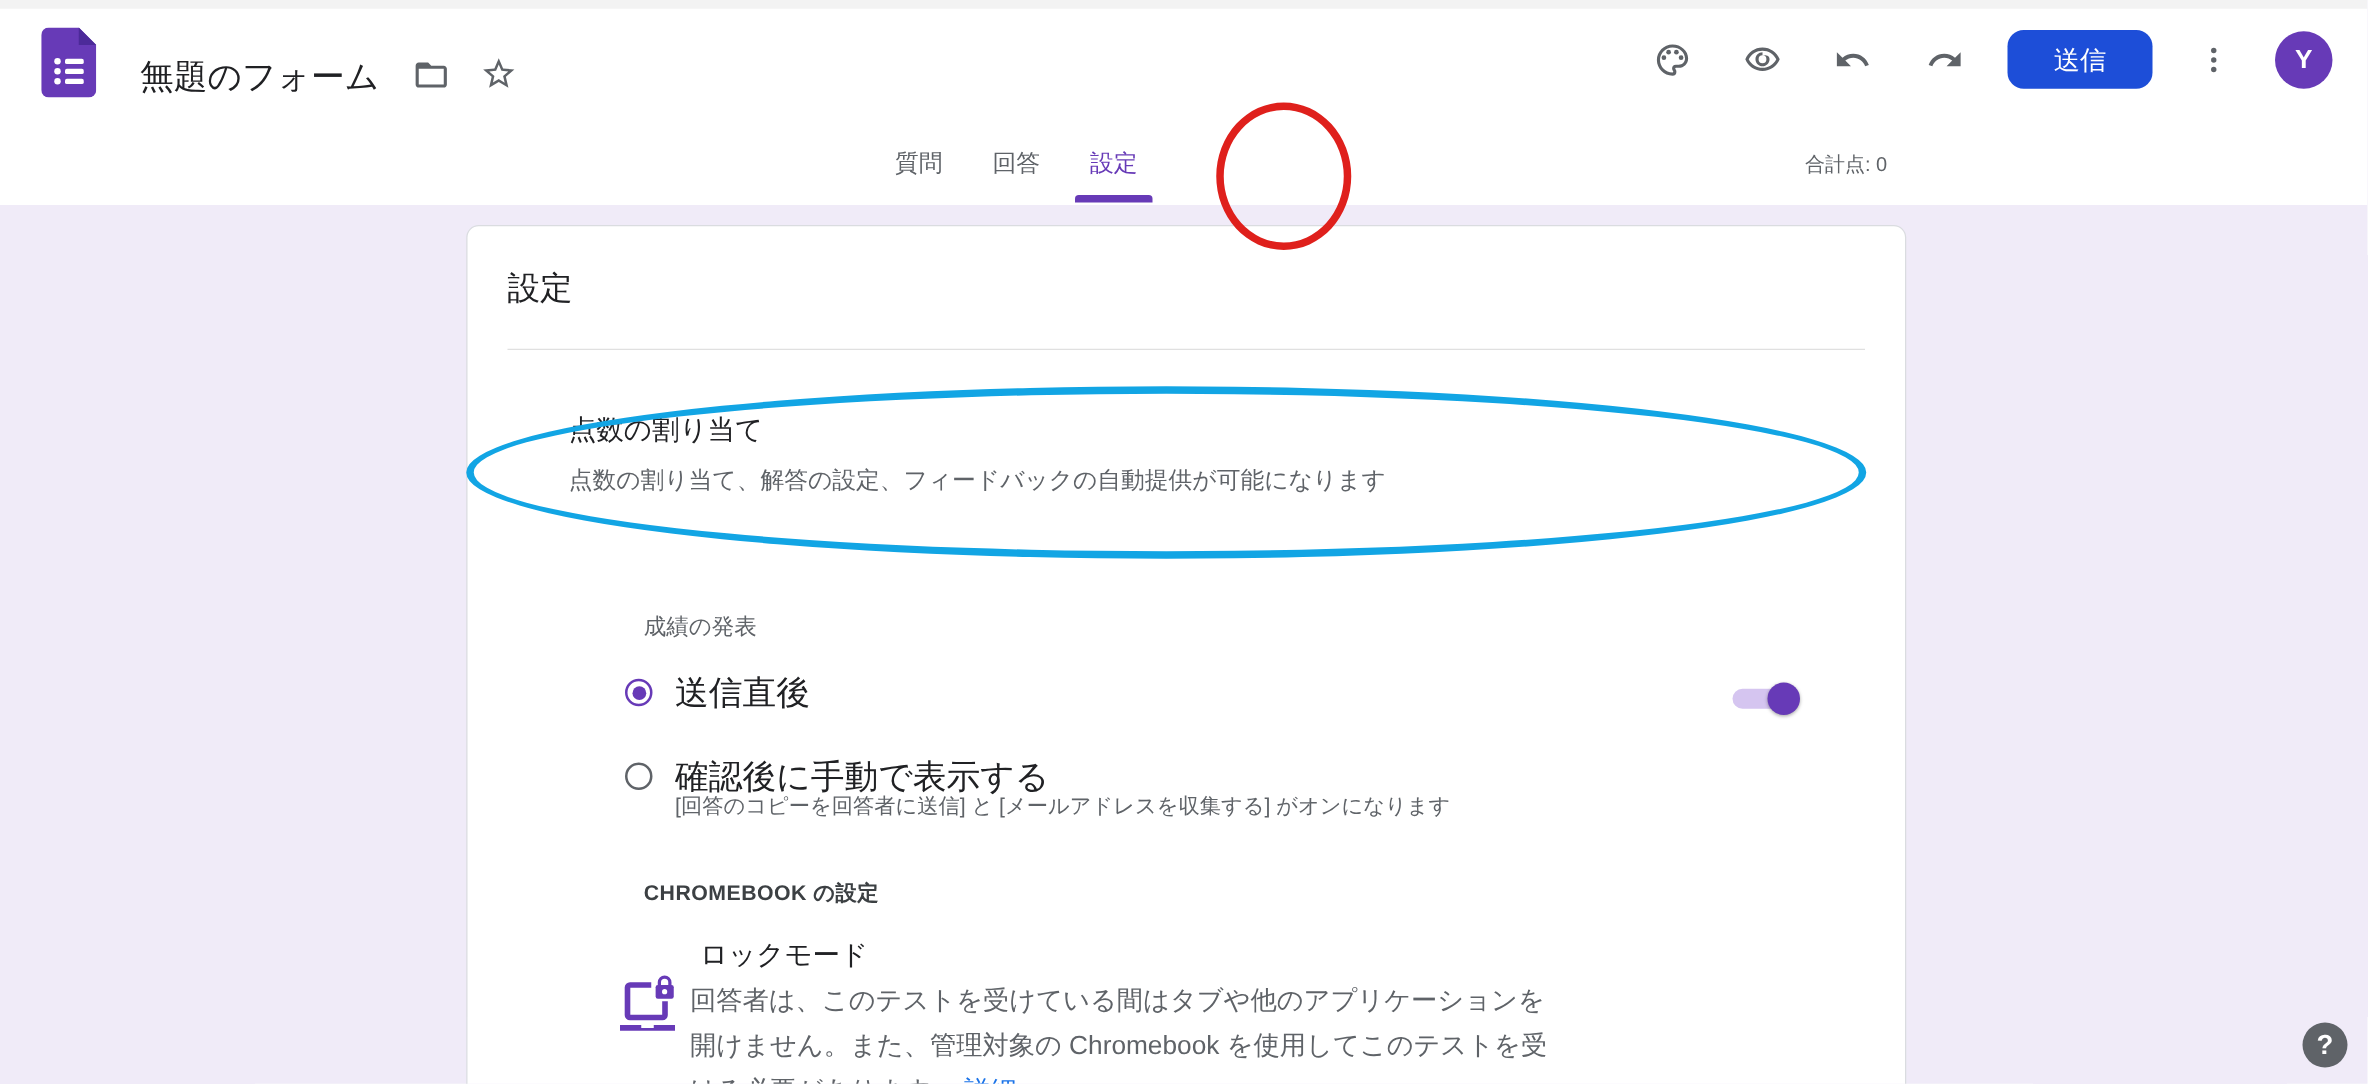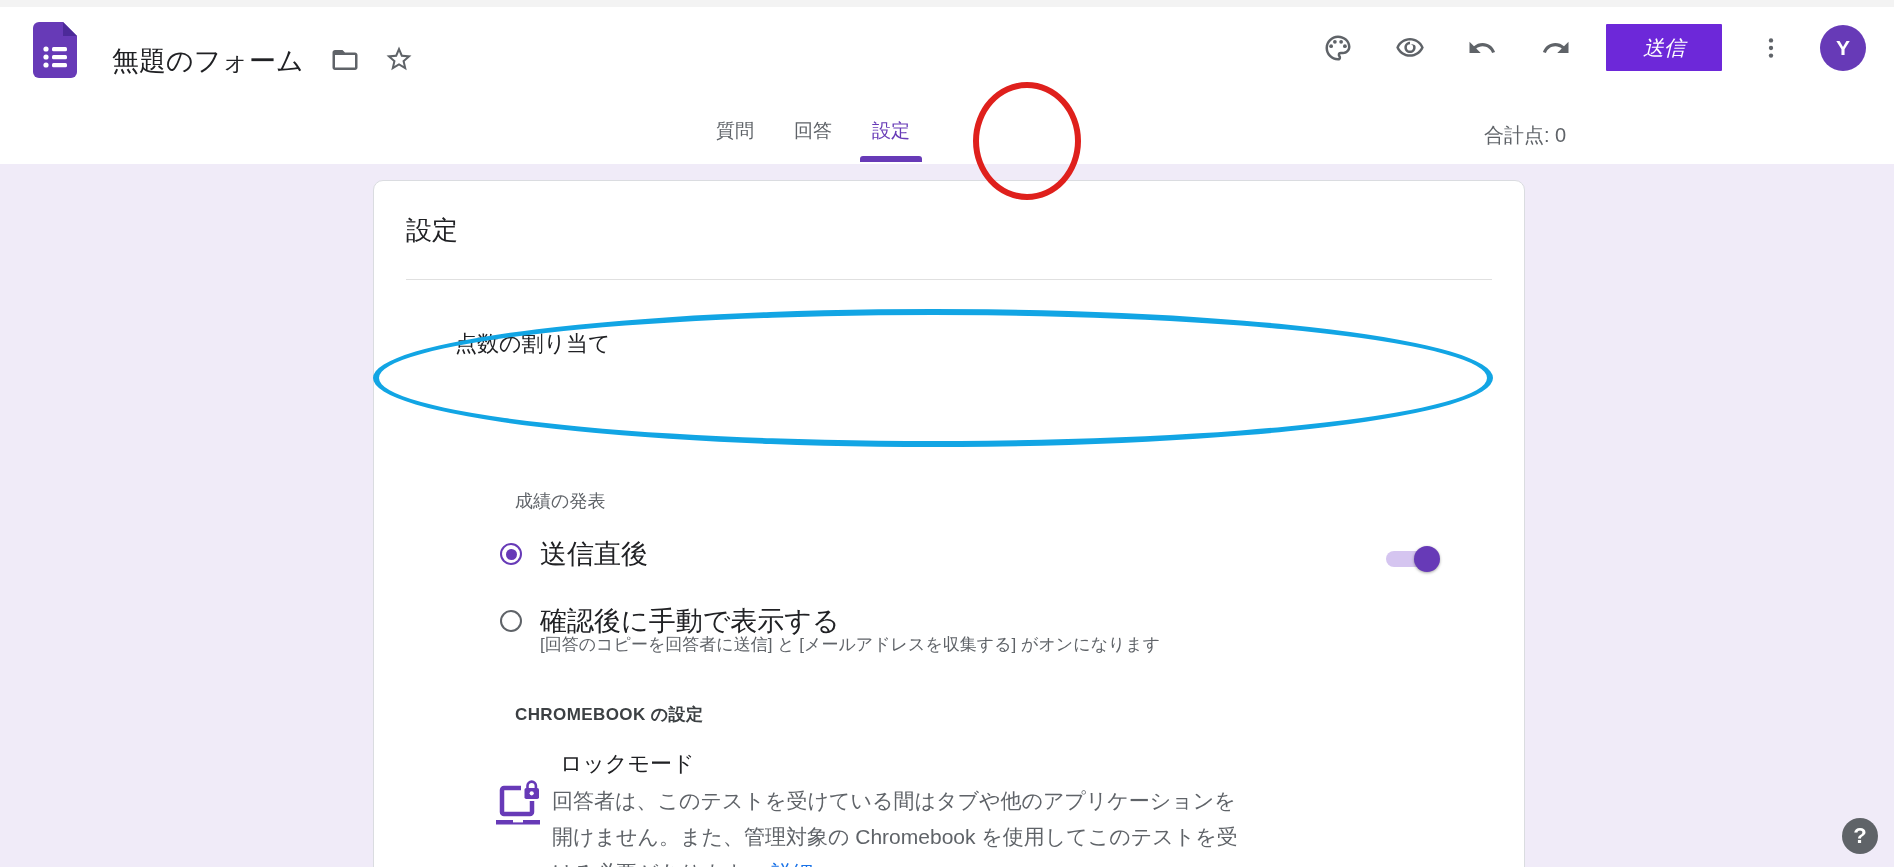--- a/index.html
+++ b/index.html
@@ -24,24 +24,23 @@
   .hicon svg { width:100%; height:100%; }
   .icon-folder { left:330px; top:45px; }
   .icon-star   { left:384px; top:44px; }
   .icon-palette{ left:1323px; top:33px; }
   .icon-eye    { left:1395px; top:33px; }
   .icon-undo   { left:1467px; top:33px; }
   .icon-redo   { left:1541px; top:33px; }
   .icon-kebab  { left:1758px; top:33px; width:26px; height:30px; }
   .send-btn {
     position:absolute; left:1606px; top:24px; width:116px; height:47px;
-    background:#6d28d9; color:#fff; font-size:21px; border:none; border-radius:1px;
+    background:#1d4ed8; color:#fff; font-size:21px; border:none; border-radius:13px;
     display:flex; align-items:center; justify-content:center; cursor:pointer;
     font-family:inherit;
-    font-style:italic;
   }
   .avatar {
     position:absolute; left:1820px; top:25px; width:46px; height:46px; border-radius:50%;
     background:#673ab7; color:#fff; font-size:21px; font-weight:bold;
     display:flex; align-items:center; justify-content:center; cursor:pointer;
   }
   
   .tabbar {
     position:absolute; left:0; top:110px; width:1626px; height:54px;
     display:flex; justify-content:center; align-items:flex-start;
@@ -49,21 +48,21 @@
   .tab {
     position:relative; padding:8px 20px 0; height:54px; font-size:19px; color:#5f6368;
     cursor:pointer; text-align:center;
   }
   .tab.active { color:#673ab7; }
   .tab .underline {
     position:absolute; left:8px; right:8px; bottom:2px; height:6px;
     background:#673ab7; border-radius:3px 3px 0 0;
   }
   .total-points {
-    position:absolute; left:1444px; top:122px; font-size:20px; color:#5f6368;margin-left:40px;
+    position:absolute; left:1444px; top:122px; font-size:16px; color:#5f6368;
   }
   
   .annot { position:absolute; border-radius:50%; pointer-events:none; }
   .annot-red  { left:973px; top:82px;  width:108px;  height:118px; border:6px solid #df201c; }
   .annot-cyan { left:373px; top:309px; width:1120px; height:138px; border:6px solid #12a5e4; }
   
   .card {
     position:absolute; left:373px; top:180px; width:1152px; height:760px;
     background:#fff; border:1px solid #dadce0; border-radius:10px;
   }
@@ -192,20 +191,21 @@
   </div>
 
   <div class="total-points">合計点: 0</div>
 </div>
 
 <div class="card">
   <div class="card-title">設定</div>
   <div class="card-divider"></div>
 
   <div class="quiz-title">点数の割り当て</div>
+  <div class="quiz-desc">点数の割り当て、解答の設定、フィードバックの自動提供が可能になります</div>
   <div class="toggle on toggle-quiz">
     <div class="track"></div>
     <div class="knob"></div>
   </div>
 
   <div class="section-label sec-grades">成績の発表</div>
 
   <div class="radio-row radio-row-1">
     <span class="radio checked"></span>
     <span class="radio-label">送信直後</span>

